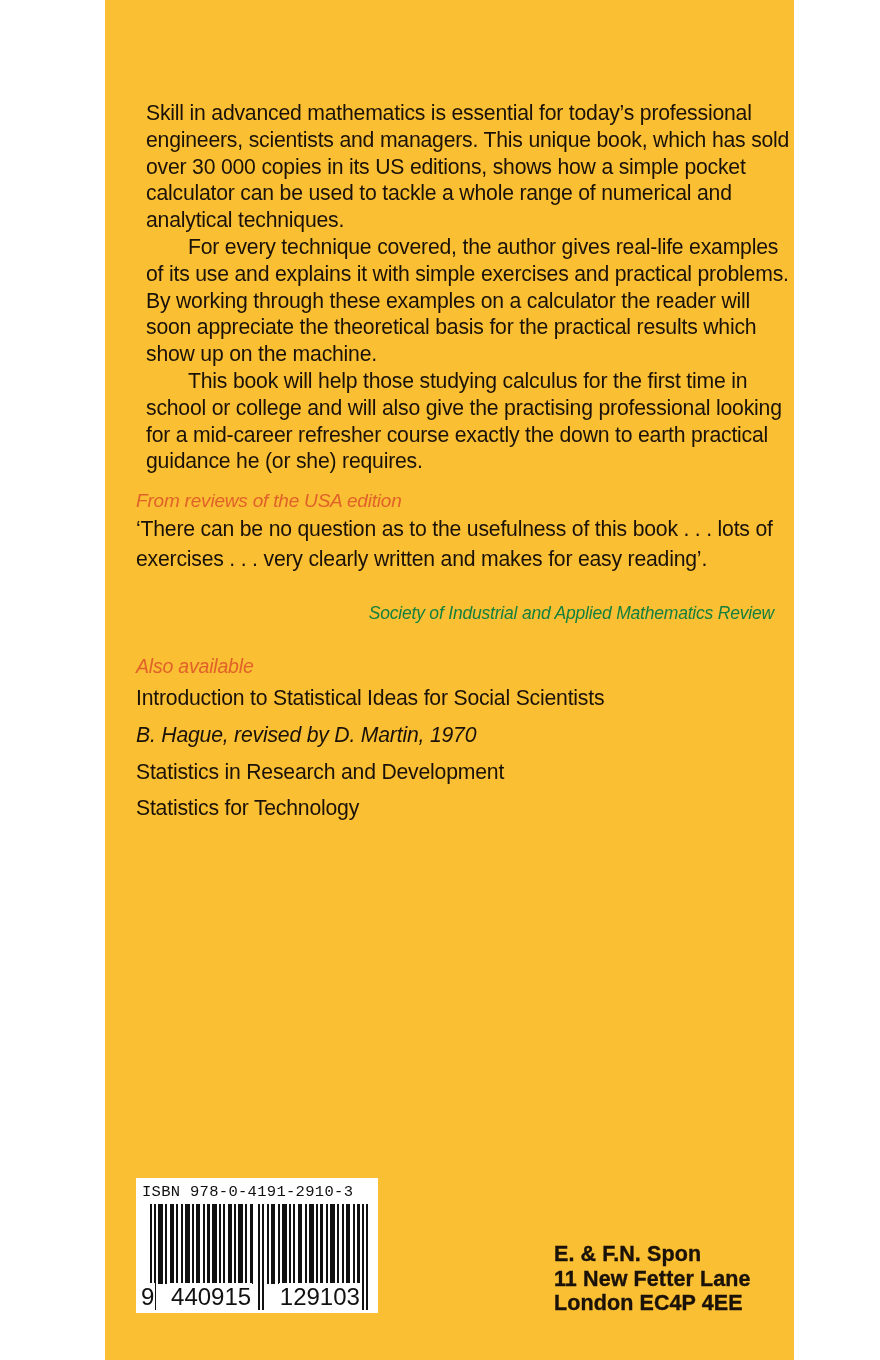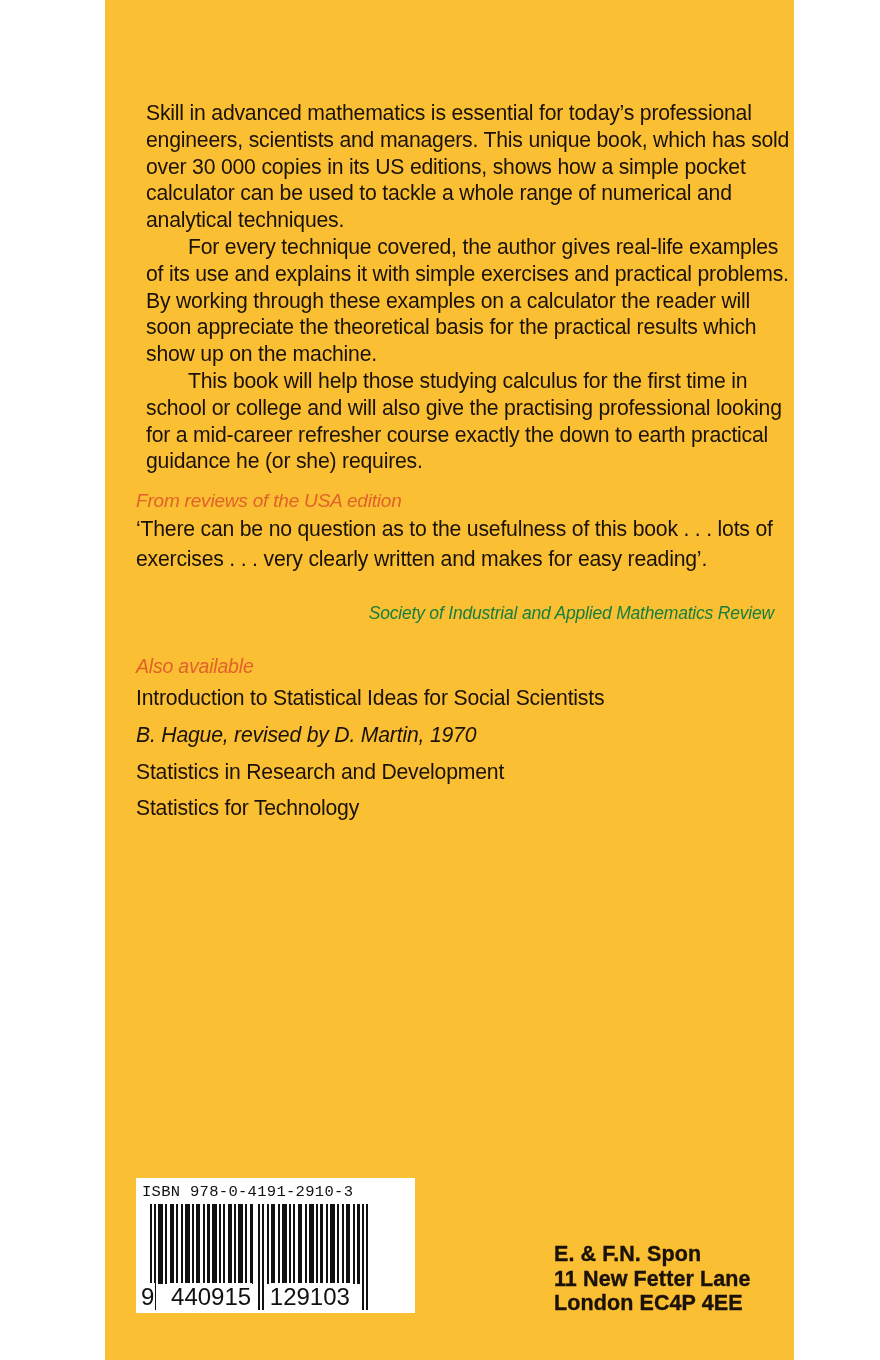--- a/index.html
+++ b/index.html
@@ -97,21 +97,21 @@
       font-size: 21.2px;
       line-height: 28px;
       font-style: italic;
       color: #1a1208;
       letter-spacing: -0.2px;
     }
     .barcode-box {
       position: absolute;
       left: 136px;
       top: 1178px;
-      width: 279px;
+      width: 242px;
       height: 135px;
       background: #ffffff;
     }
     .isbn-text {
       position: absolute;
       left: 6px;
       top: 5px;
       font-family: "Liberation Mono", "DejaVu Sans Mono", monospace;
       font-size: 15.5px;
       color: #111;
@@ -229,21 +229,21 @@
       <rect x="196" y="0" width="4" height="80"></rect>
       <rect x="203" y="0" width="2" height="80"></rect>
       <rect x="207" y="0" width="3" height="80"></rect>
       <rect x="212" y="0" width="2" height="106"></rect>
       <rect x="216" y="0" width="2" height="106"></rect>
     </g>
   </svg>
   <div class="barcode-number">
     <span>9</span>
     <span style="margin-left:8px">440915</span>
-    <span style="margin-left:10px">129103</span>
+    <span style="margin-left:20px">129103</span>
   </div>
 </div>
 
 <div class="publisher">
   <div>E. &amp; F.N. Spon</div>
   <div>11 New Fetter Lane</div>
   <div>London EC4P 4EE</div>
 </div>
 
 </body></html>

